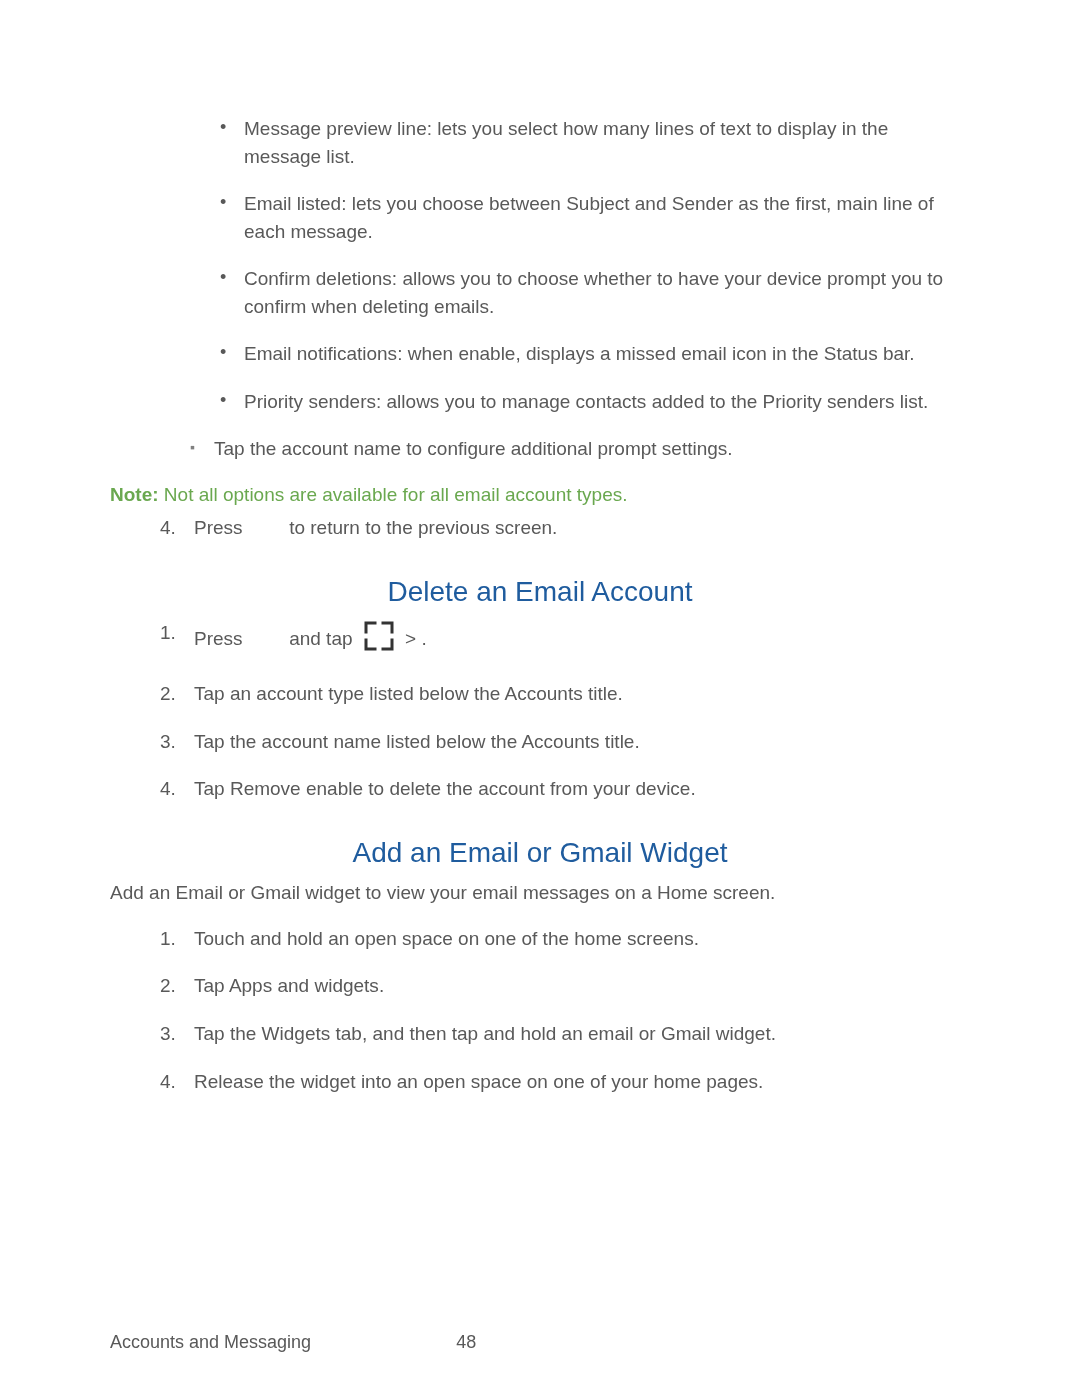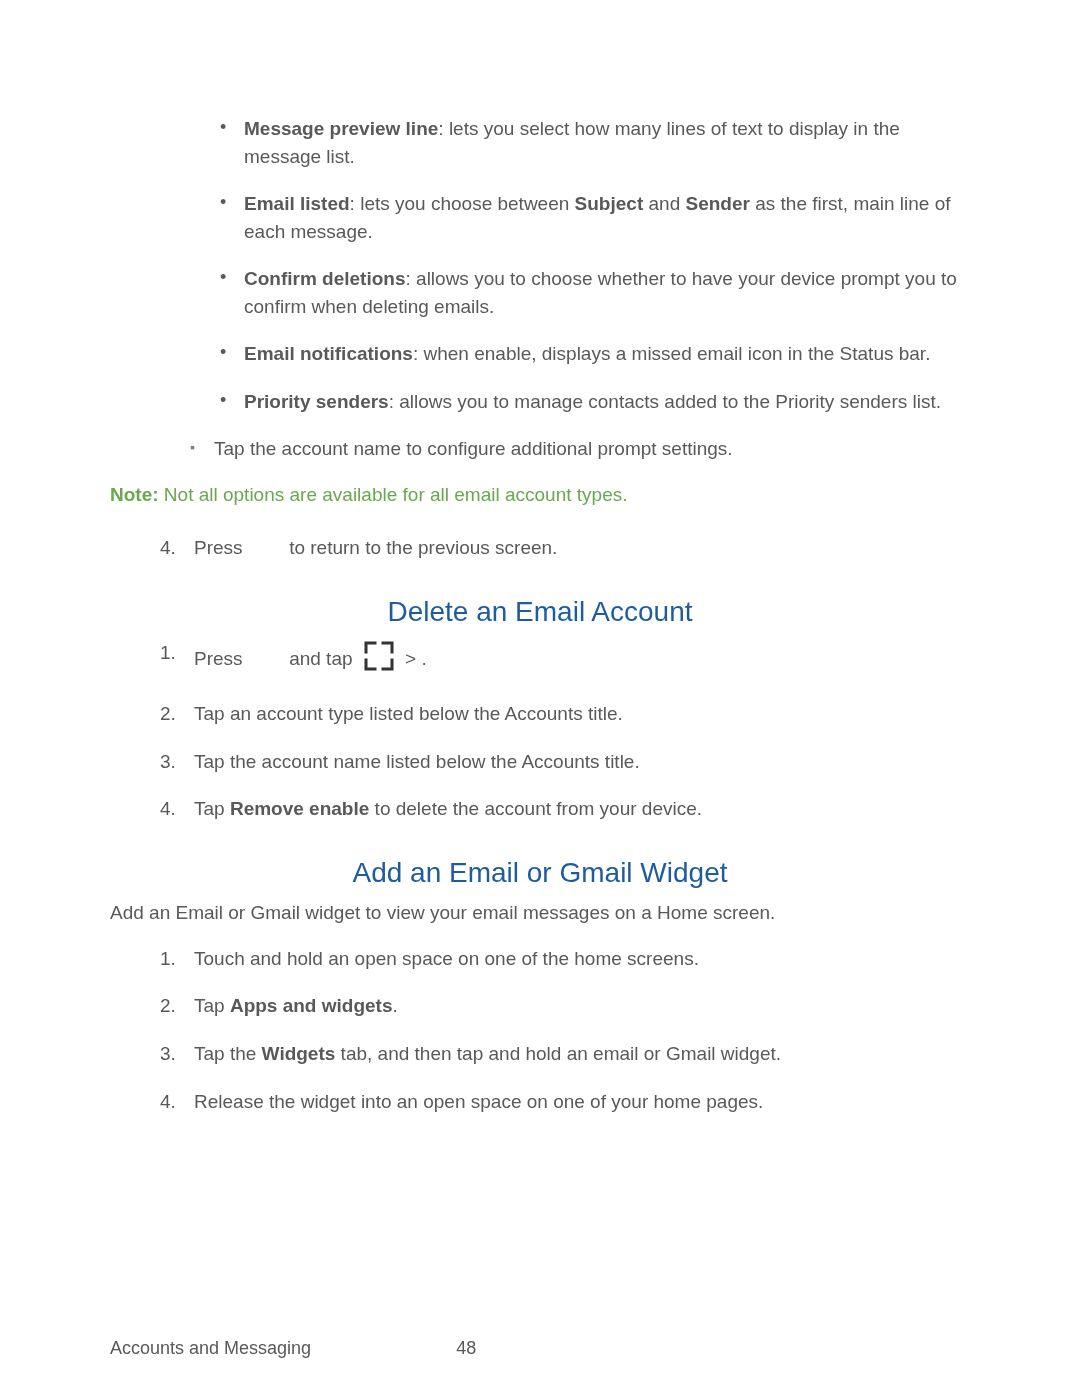--- a/index.html
+++ b/index.html
@@ -12,21 +12,21 @@
     min-height: 1397px;
     font-family: Arial, Helvetica, sans-serif;
     color: #595959;
     font-size: 19px;
     line-height: 1.45;
     position: relative;
   }
   .page {
     padding: 115px 110px 40px 110px;
   }
-  .bold { font-weight: bold; }
+  .bold { font-weight: normal; }
   .note-green { color: #6aa84f; font-weight: bold; }
   .note-text { color: #6aa84f; }
   h2.section-title {
     font-family: Arial, Helvetica, sans-serif;
     color: #1f5c9e;
     font-size: 28px;
     font-weight: normal;
     margin: 30px 0 6px 0;
     text-align: center;
   }
@@ -88,26 +88,26 @@
   ol.numlist > li::before {
     content: counter(step) ".";
     position: absolute;
     left: 0;
     top: 0;
   }
   ol.numlist.start4 {
     counter-reset: step 3;
   }
   .note-row {
-    margin: 6px 0 26px 0;
+    margin: 6px 0 6px 0;
   }
   .footer {
     position: absolute;
     left: 110px;
-    bottom: 36px;
+    bottom: 42px;
     font-size: 18px;
   }
   .footer .pgnum {
     display: inline-block;
     margin-left: 140px;
   }
   .inline-icon {
     display: inline-block;
     vertical-align: middle;
     margin: 0 4px;

